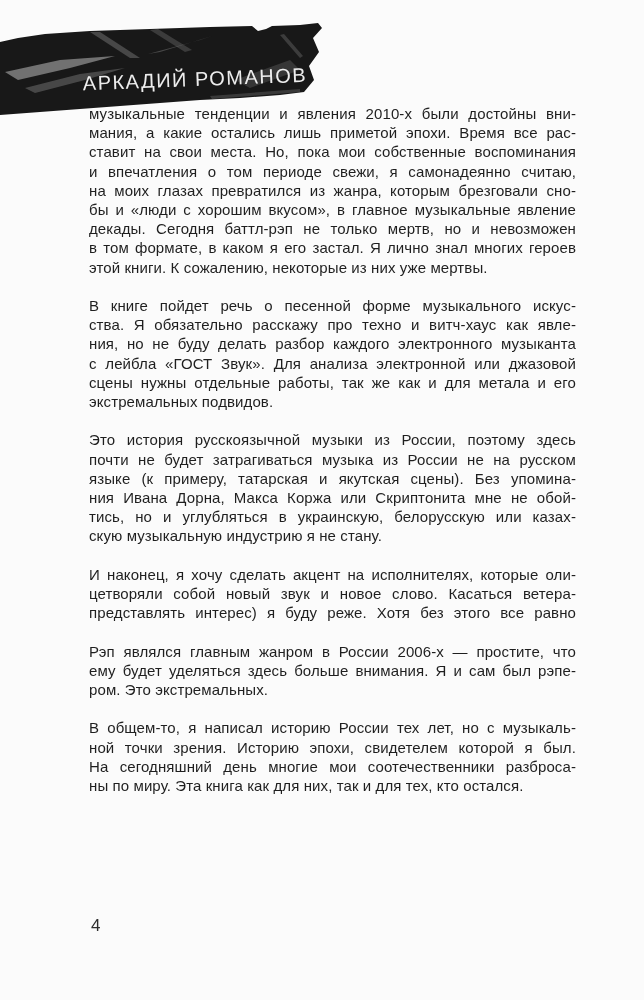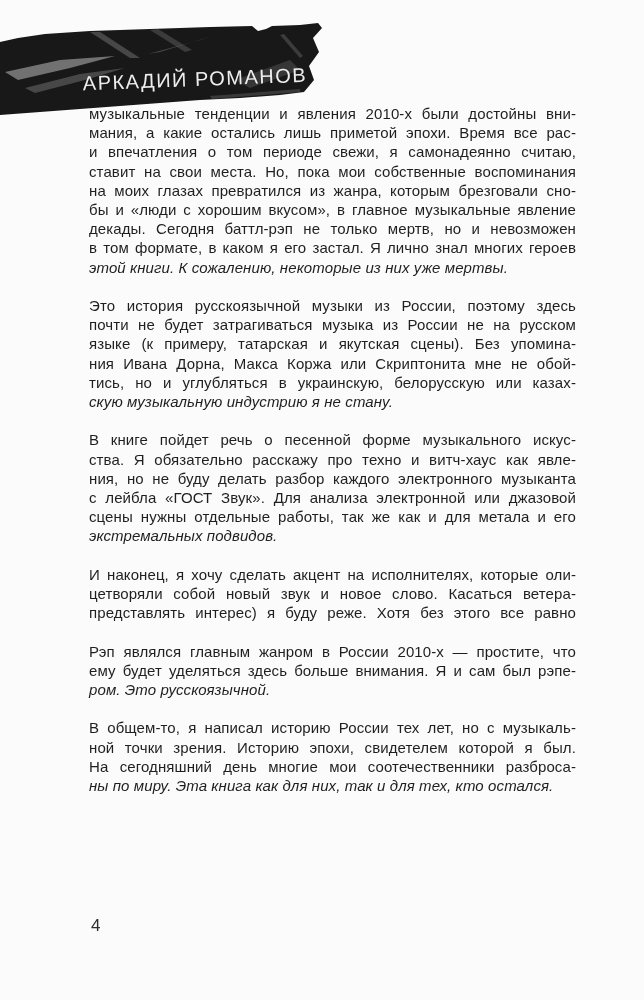--- a/index.html
+++ b/index.html
@@ -34,21 +34,21 @@
     line-height: 19.2px;
     letter-spacing: 0.1px;
     color: var(--ink);
   }
   .para { margin: 0 0 19.2px 0; }
   .text-line {
     text-align: justify;
     text-align-last: justify;
     text-justify: inter-word;
   }
-  .text-line.last { text-align-last: left; font-style: italic; }
+  .text-line.last { text-align-last: left; }
   .page-number {
     position: absolute;
     left: 91px; top: 916px;
     font-size: 17px;
     color: #2e2e2e;
   }
 </style>
 </head>
 <body>
 
@@ -72,53 +72,53 @@
         <polygon fill="#777777" opacity="0.35" points="210,96 300,89 300,92 212,99"></polygon>
       </g>
       <text x="195" y="86" text-anchor="middle" transform="rotate(-2.2 195 80)" font-family="Liberation Sans, DejaVu Sans, sans-serif" font-size="20" letter-spacing="1.5" fill="var(--tape-text)">АРКАДИЙ РОМАНОВ</text>
     </g>
   </svg>
 
   <main class="page-text">
       <div class="para">
         <div class="text-line">музыкальные тенденции и явления 2010-х были достойны вни-</div>
         <div class="text-line">мания, а какие остались лишь приметой эпохи. Время все рас-</div>
+        <div class="text-line">ставит на свои места. Но, пока мои собственные воспоминания</div>
         <div class="text-line">и впечатления о том периоде свежи, я самонадеянно считаю,</div>
-        <div class="text-line">ставит на свои места. Но, пока мои собственные воспоминания</div>
         <div class="text-line">на моих глазах превратился из жанра, которым брезговали сно-</div>
         <div class="text-line">бы и «люди с хорошим вкусом», в главное музыкальные явление</div>
         <div class="text-line">декады. Сегодня баттл-рэп не только мертв, но и невозможен</div>
         <div class="text-line">в том формате, в каком я его застал. Я лично знал многих героев</div>
         <div class="text-line last">этой книги. К сожалению, некоторые из них уже мертвы.</div>
+      </div>
+      <div class="para">
+        <div class="text-line">В книге пойдет речь о песенной форме музыкального искус-</div>
+        <div class="text-line">ства. Я обязательно расскажу про техно и витч-хаус как явле-</div>
+        <div class="text-line">ния, но не буду делать разбор каждого электронного музыканта</div>
+        <div class="text-line">с лейбла «ГОСТ Звук». Для анализа электронной или джазовой</div>
+        <div class="text-line">сцены нужны отдельные работы, так же как и для метала и его</div>
+        <div class="text-line last">экстремальных подвидов.</div>
       </div>
       <div class="para">
         <div class="text-line">Это история русскоязычной музыки из России, поэтому здесь</div>
         <div class="text-line">почти не будет затрагиваться музыка из России не на русском</div>
         <div class="text-line">языке (к примеру, татарская и якутская сцены). Без упомина-</div>
         <div class="text-line">ния Ивана Дорна, Макса Коржа или Скриптонита мне не обой-</div>
         <div class="text-line">тись, но и углубляться в украинскую, белорусскую или казах-</div>
         <div class="text-line last">скую музыкальную индустрию я не стану.</div>
       </div>
       <div class="para">
-        <div class="text-line">В книге пойдет речь о песенной форме музыкального искус-</div>
-        <div class="text-line">ства. Я обязательно расскажу про техно и витч-хаус как явле-</div>
-        <div class="text-line">ния, но не буду делать разбор каждого электронного музыканта</div>
-        <div class="text-line">с лейбла «ГОСТ Звук». Для анализа электронной или джазовой</div>
-        <div class="text-line">сцены нужны отдельные работы, так же как и для метала и его</div>
-        <div class="text-line last">экстремальных подвидов.</div>
-      </div>
-      <div class="para">
         <div class="text-line">И наконец, я хочу сделать акцент на исполнителях, которые оли-</div>
         <div class="text-line">цетворяли собой новый звук и новое слово. Касаться ветера-</div>
         <div class="text-line">представлять интерес) я буду реже. Хотя без этого все равно</div>
       </div>
       <div class="para">
-        <div class="text-line">Рэп являлся главным жанром в России 2010-х — простите, что</div>
+        <div class="text-line">Рэп являлся главным жанром в России 2006-х — простите, что</div>
         <div class="text-line">ему будет уделяться здесь больше внимания. Я и сам был рэпе-</div>
-        <div class="text-line last">ром. Это русскоязычной.</div>
+        <div class="text-line last">ром. Это экстремальных.</div>
       </div>
       <div class="para">
         <div class="text-line">В общем-то, я написал историю России тех лет, но с музыкаль-</div>
         <div class="text-line">ной точки зрения. Историю эпохи, свидетелем которой я был.</div>
         <div class="text-line">На сегодняшний день многие мои соотечественники разброса-</div>
         <div class="text-line last">ны по миру. Эта книга как для них, так и для тех, кто остался.</div>
       </div>
     </main>
 
   <div class="page-number">4</div>

